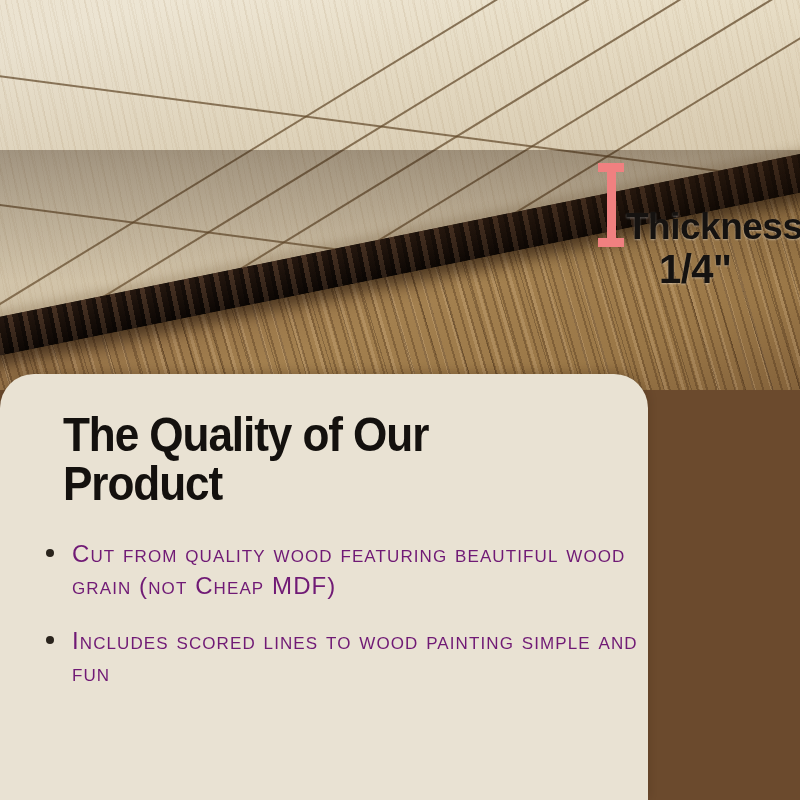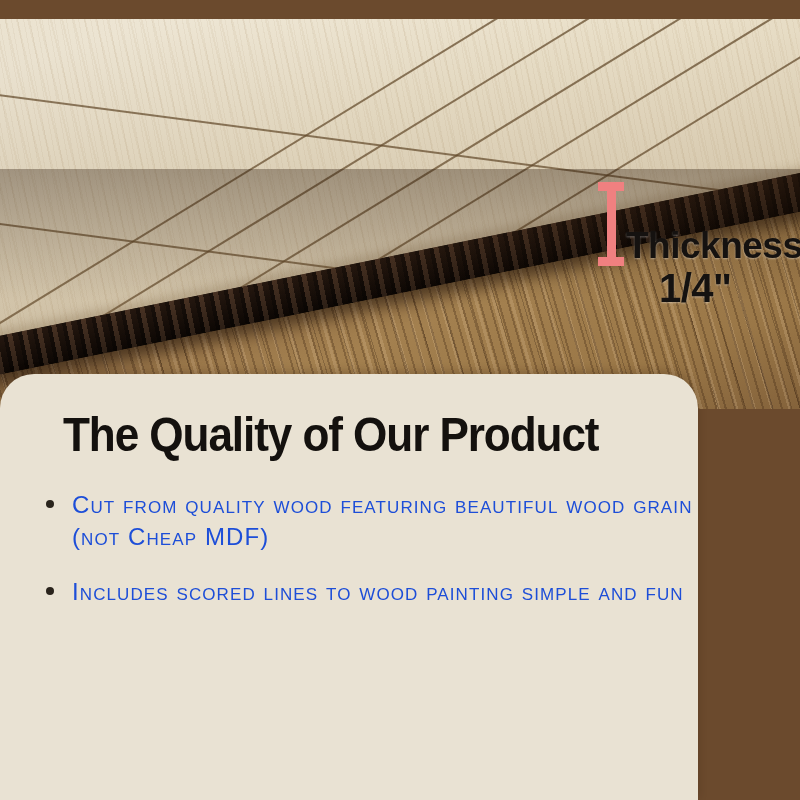--- a/index.html
+++ b/index.html
@@ -5,21 +5,21 @@
   html,body{margin:0;padding:0;}
   body{
     width:800px;height:800px;overflow:hidden;
     font-family:"Liberation Sans", sans-serif;
     background:#6b4a2d;
   }
   #stage{position:relative;width:800px;height:800px;overflow:hidden;}
 
   
   .photo{position:absolute;left:0;top:0;width:800px;height:390px;overflow:hidden;background:#7a5staff;}
-  .photo{background:#bef264;margin-top:19px;}
+  .photo{background:#bef264;}
 
   
   .backdrop{
     position:absolute;left:0;top:0;width:800px;height:120px;
     background:linear-gradient(180deg,#9a8b7c 0%,#8e7f6e 45%,#7d6b57 100%);
     filter:blur(3px);
   }
   
   .table-wood{
     position:absolute;left:-40px;top:60px;width:900px;height:340px;
@@ -110,38 +110,38 @@
   .thick-value{
     position:absolute;left:659px;top:247px;
     font-family:"Liberation Sans", sans-serif;
     font-weight:bold;font-size:40px;letter-spacing:-.5px;color:#151210;
     text-shadow:0 1px 2px rgba(255,255,255,.35);
     white-space:nowrap;
   }
 
   
   .card{
-    position:absolute;left:0;top:374px;width:698px;height:426px;
+    position:absolute;left:0;top:374px;width:648px;height:426px;
     background:#e9e2d3;
     border-radius:34px 34px 0 0;
     box-shadow:0 -3px 10px rgba(40,24,10,.22);
   }
   .card-title{
     margin:0;padding:36px 0 0 70px;
     font-family:"Liberation Sans", sans-serif;
     font-weight:bold;font-size:49px;line-height:1.0;
     letter-spacing:-1.2px;color:#14110e;
     transform:scaleX(.90);transform-origin:left center;
   }
   .bullets{list-style:none;margin:0;padding:30px 0 0 46px;}
   .bullets li{
     position:relative;padding-left:26px;margin-bottom:24px;
     font-family:"Liberation Sans", sans-serif;
     font-size:24px;line-height:1.32;letter-spacing:1.1px;
-    color:#1d4ed8;font-variant:small-caps;
+    color:#701a75;font-variant:small-caps;
     max-width:700px;
   }
   .bullets li .dot{
     position:absolute;left:0;top:11px;width:8px;height:8px;
     border-radius:50%;background:#2a241c;
   }
 </style>
 </head>
 <body>
 

